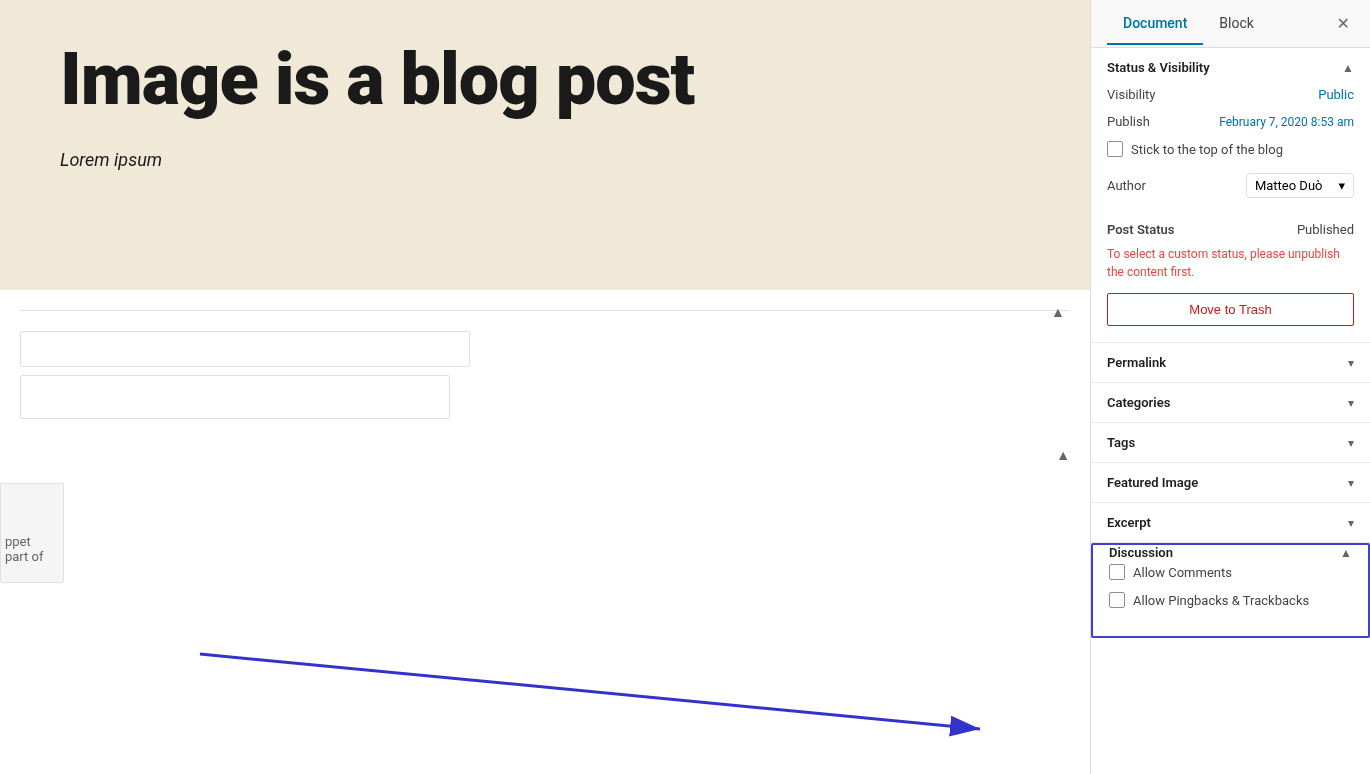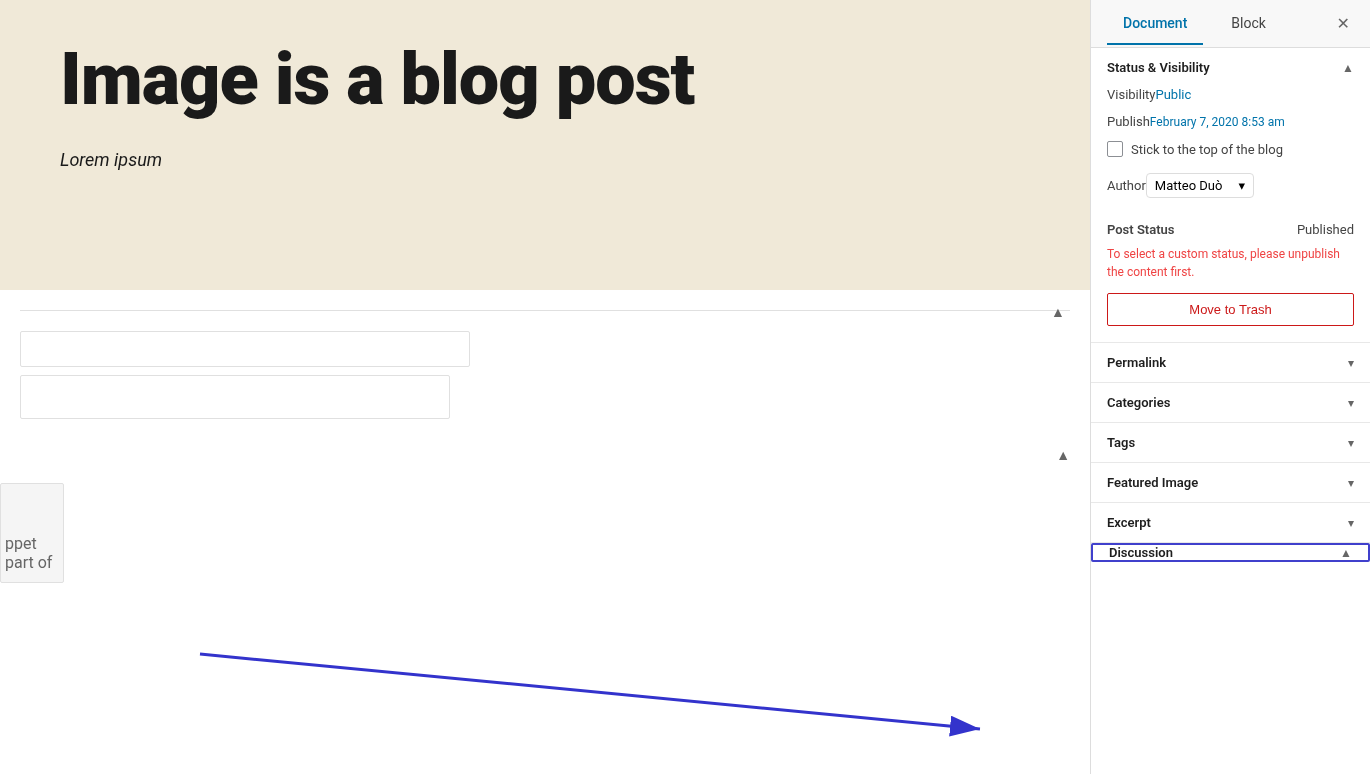--- a/index.html
+++ b/index.html
@@ -93,21 +93,21 @@
       height: 100px;
       background: #f5f5f5;
       border: 1px solid #e0e0e0;
       position: absolute;
       bottom: 0;
       left: 0;
       border-radius: 2px;
     }
 
     .small-box-text {
-      font-size: 16px;
+      font-size: 13px;
       color: #666;
       padding: 50px 4px 4px 4px;
     }
 
     
     .sidebar {
       width: 280px;
       border-left: 1px solid #ddd;
       background: #fff;
       display: flex;
@@ -122,21 +122,21 @@
       background: #f8f8f8;
       padding: 0 16px;
       align-items: center;
       justify-content: space-between;
       height: 48px;
       flex-shrink: 0;
     }
 
     .tabs-group {
       display: flex;
-      gap: 12px;
+      gap: 0;
     }
 
     .tab {
       padding: 12px 16px;
       font-size: 14px;
       color: #444;
       cursor: pointer;
       border-bottom: 2px solid transparent;
       margin-bottom: -1px;
     }
@@ -177,20 +177,21 @@
       font-size: 12px;
     }
 
     .sidebar-section-content {
       padding: 0 16px 16px 16px;
     }
 
     .field-row {
       display: flex;
       align-items: center;
+      justify-content: space-between;
       margin-bottom: 12px;
     }
 
     .field-label {
       font-size: 13px;
       color: #444;
     }
 
     .field-value {
       font-size: 13px;
@@ -416,14 +417,26 @@
       <span class="sidebar-section-title">Excerpt</span>
       <span class="chevron-icon">▾</span>
     </div>
   </div>
 
   <div class="discussion-section">
     <div class="discussion-header">
       <span class="sidebar-section-title">Discussion</span>
       <span class="chevron-icon">▲</span>
     </div>
+    <div class="discussion-content">
+
+      <div class="checkbox-row">
+        <div class="checkbox-input"></div>
+        <span class="checkbox-label">Allow Comments</span>
+      </div>
+
+      <div class="checkbox-row">
+        <div class="checkbox-input"></div>
+        <span class="checkbox-label">Allow Pingbacks &amp; Trackbacks</span>
+      </div>
+    </div>
   </div>
 </div>
 
 </body></html>

